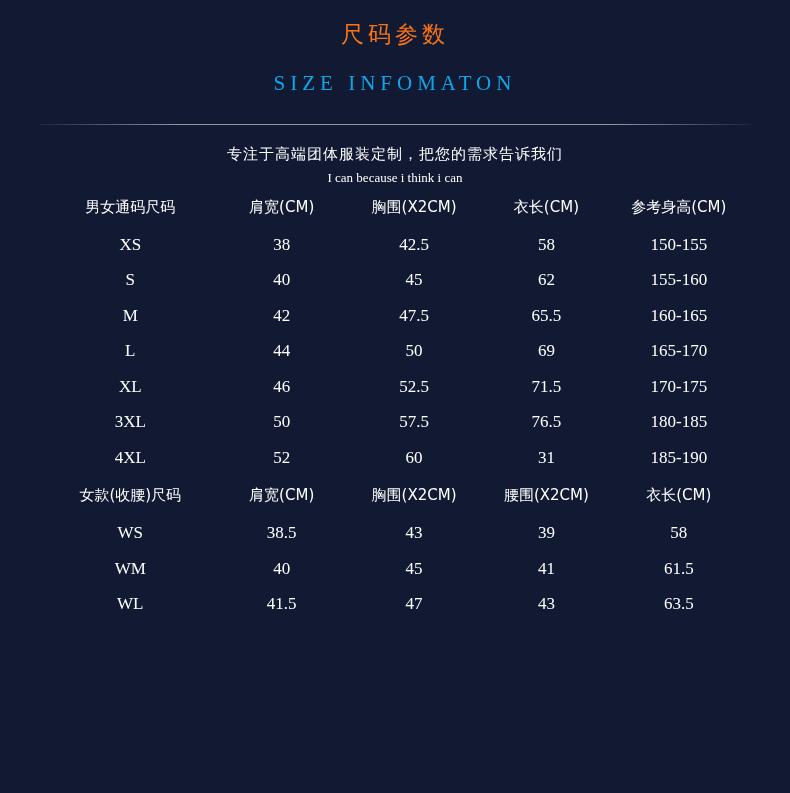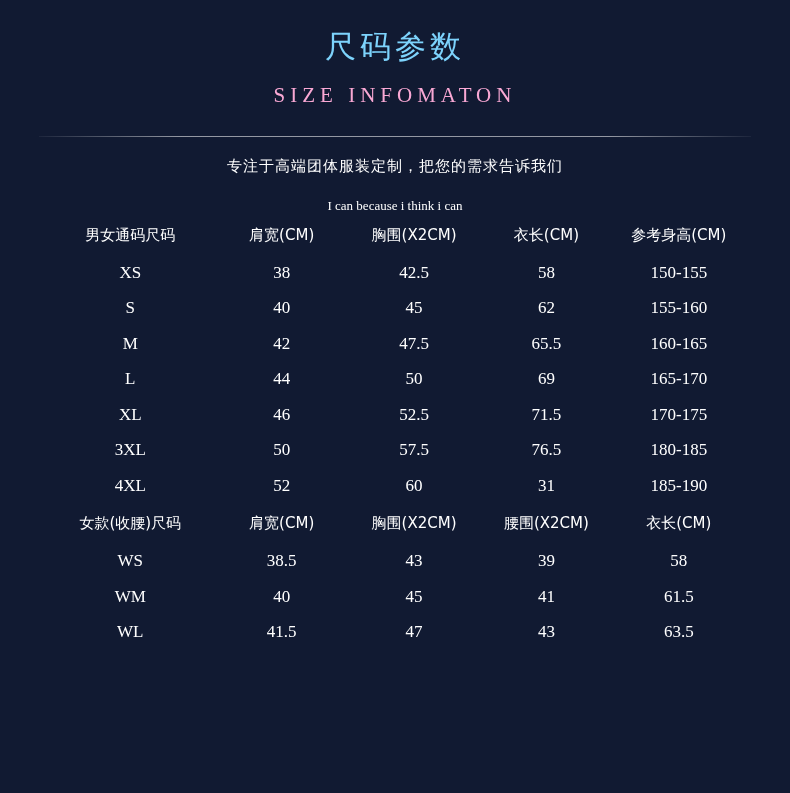--- a/index.html
+++ b/index.html
@@ -19,32 +19,32 @@
     width: 790px;
     height: 793px;
     box-sizing: border-box;
   }
   .header {
     padding-top: 12px;
     text-align: center;
   }
   .title-cn {
     font-family: "DejaVu Serif", serif;
-    font-size: 31px;
+    font-size: 23px;
     letter-spacing: 4px;
-    color: #7dd3fc;
+    color: #f97316;
     font-weight: normal;
-    margin: 12px;
+    margin: 0;
     line-height: 44px;
   }
   .title-en {
     font-family: "Liberation Serif", serif;
     font-size: 21px;
     letter-spacing: 5px;
-    color: #f9a8d4;
+    color: #0ea5e9;
     margin: 14px 0 0 0;
     font-weight: normal;
     line-height: 26px;
   }
   .divider {
     margin: 28px auto 0 auto;
     width: 712px;
     height: 1px;
     background: linear-gradient(to right, rgba(255,255,255,0.05), rgba(255,255,255,0.55) 20%, rgba(255,255,255,0.55) 80%, rgba(255,255,255,0.05));
   }
@@ -55,21 +55,21 @@
     letter-spacing: 1px;
     color: #ffffff;
     margin-top: 18px;
     line-height: 22px;
   }
   .sub-en {
     text-align: center;
     font-family: "Liberation Serif", serif;
     font-size: 13px;
     color: #ffffff;
-    margin-top: 20px;
+    margin-top: 4px;
     line-height: 18px;
   }
   table.size-table {
     border-collapse: collapse;
     width: 700px;
     margin: 0 auto;
     table-layout: fixed;
   }
   .table-1 {
     margin-top: 30px;

